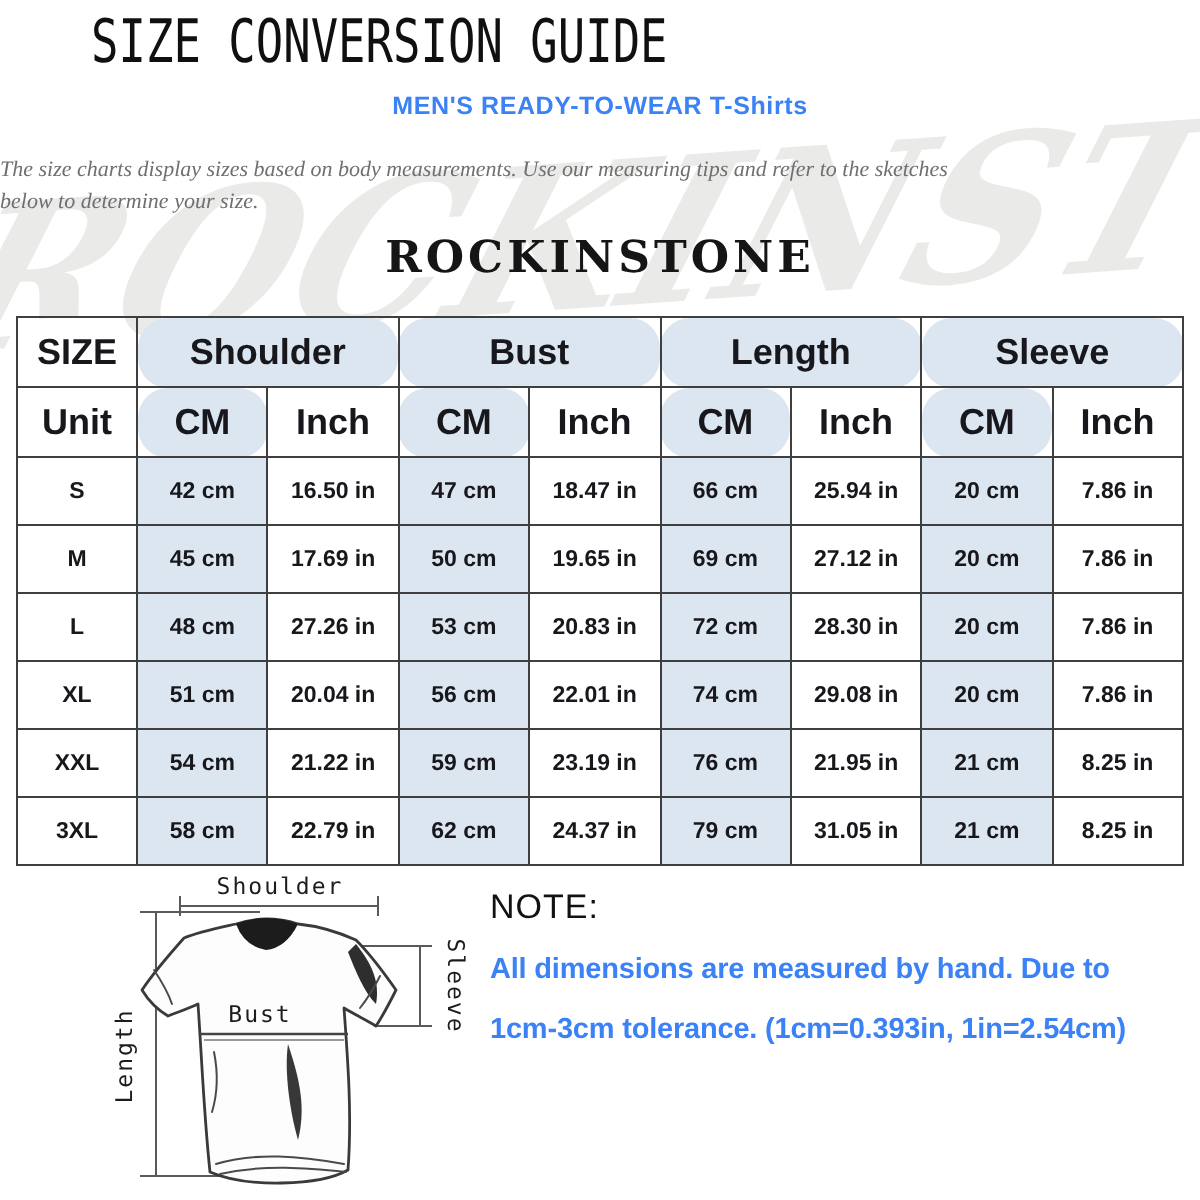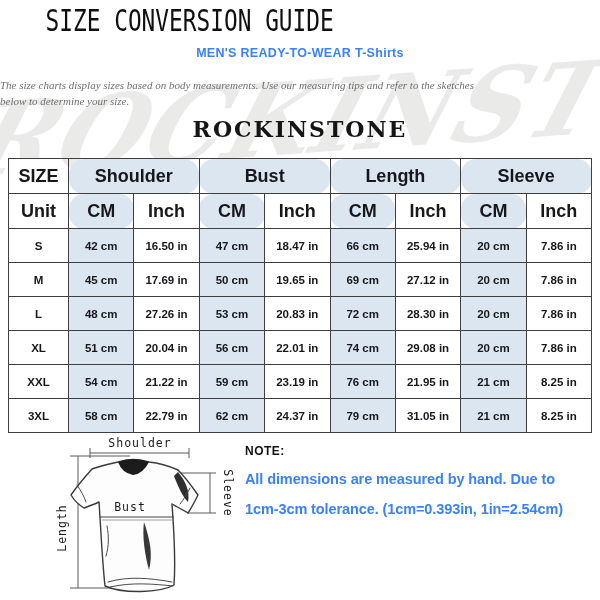--- a/index.html
+++ b/index.html
@@ -34,21 +34,21 @@
     font-size:11.5px;color:#17171c;background:#fff;}
   .size-table thead th{height:34px;font-size:18px;border-radius:15px;}
   .size-table .blue{background:var(--cell-blue,#dce6f1);}
   .col-size{width:60px;}
 
   .diagram{position:absolute;left:26px;top:436px;width:220px;height:162px;}
   .diagram text{font-family:"DejaVu Sans Mono",monospace;font-size:11.5px;
     letter-spacing:1px;fill:#1c1c1c;}
 
   .note{position:absolute;left:245px;top:444px;width:350px;}
-  .note-title{font-size:12px;font-weight:bold;letter-spacing:0.5px;margin-bottom:7px;color:#121212;}
+  .note-title{font-size:17px;font-weight:normal;letter-spacing:0.5px;margin-bottom:7px;color:#121212;}
   .note-line{font-size:14.5px;font-weight:bold;line-height:29.5px;
     letter-spacing:-0.1px;color:#3b82f6;white-space:nowrap;}
 </style>
 </head>
 <body>
 
 <div class="page">
 
   <div class="watermark">ROCKINSTONE</div>
 

